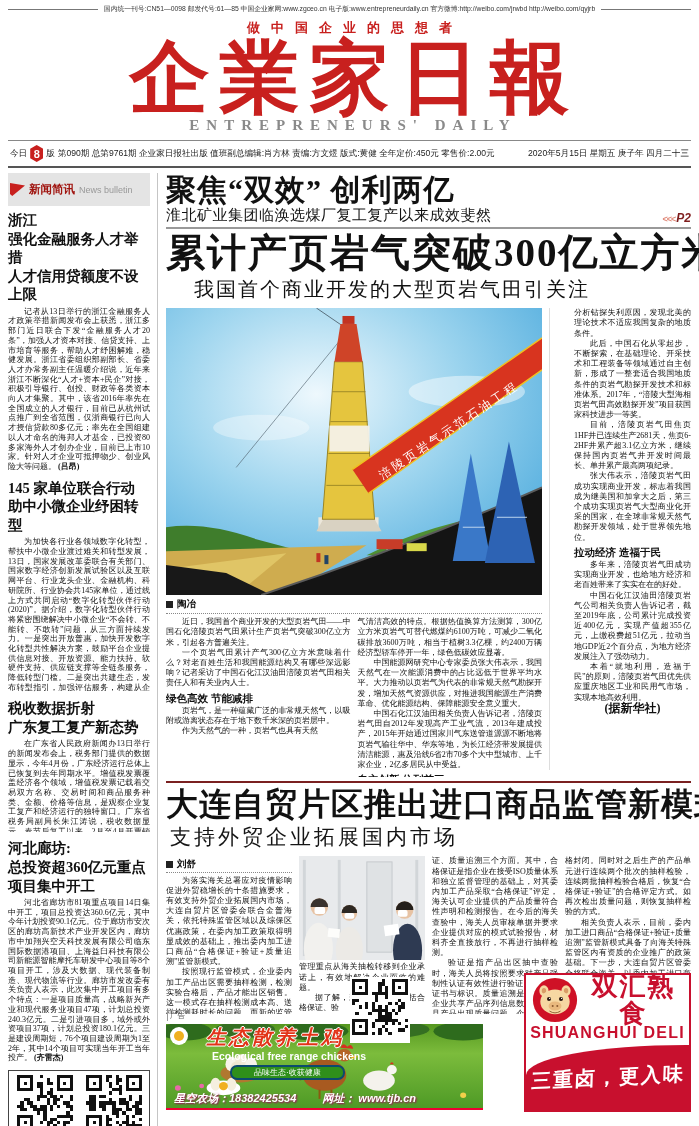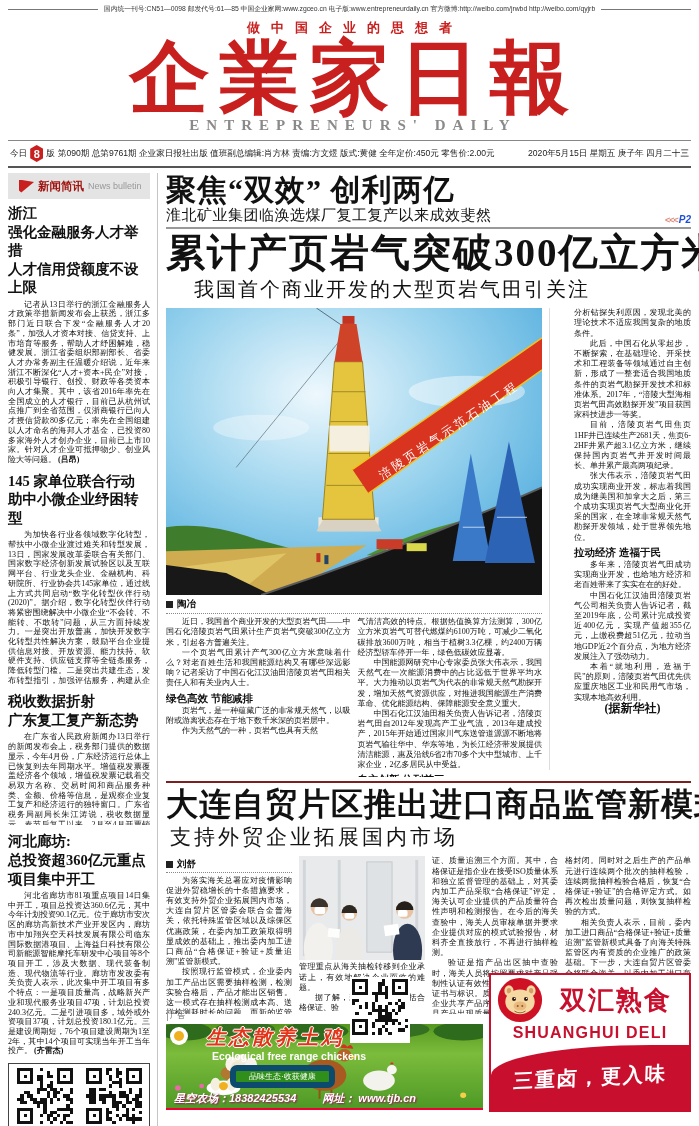--- a/index.html
+++ b/index.html
@@ -19,21 +19,21 @@
 .info-bar{margin:6px 8px 0;border-top:1px solid #888;border-bottom:2px solid #555;display:flex;
   justify-content:space-between;align-items:center;padding:4px 2px;font-size:8.6px;color:#222;
   font-family:"Liberation Sans",sans-serif;white-space:nowrap}
 .ib-left{display:flex;align-items:center;gap:3px}
 .ed-badge{display:inline-flex;align-items:center;justify-content:center;width:13px;height:17px;
   background:var(--brand-red);color:#fff;font-weight:bold;font-size:11px;
   clip-path:polygon(50% 0,100% 22%,100% 78%,50% 100%,0 78%,0 22%)}
 
 .body-wrap{display:flex;gap:8px;padding:5px 8px 0}
 .sidebar{width:150px;flex:none;border-right:1px solid #c5c5c5;padding-right:7px}
-.bulletin-bar{background:#e4e4e4;height:26px;display:flex;align-items:center;gap:4px;padding-left:11px;margin-bottom:5px}
+.bulletin-bar{background:#e4e4e4;height:33px;display:flex;align-items:center;gap:4px;padding-left:2px;margin-bottom:5px}
 .flag-icon{width:15px;height:13px;background:var(--brand-red);clip-path:polygon(0 0,100% 20%,15% 100%,0 85%);flex:none}
 .bulletin-title{font-weight:bold;font-size:11.5px;color:#a01510;font-family:"Liberation Sans",sans-serif}
 .bulletin-sub{font-size:9px;color:#999;font-family:"Liberation Sans",sans-serif}
 .sb-article{margin-bottom:7px}
 .sb-h{margin:0 0 3px;font-size:14.5px;line-height:1.28;white-space:pre-line;font-weight:bold}
 .sb-b{font-size:8px;line-height:9.7px;text-align:justify;text-indent:2em;overflow:hidden}
 .sb-article:nth-of-type(1) .sb-b{max-height:141px}
 .sb-article:nth-of-type(2) .sb-b{max-height:184px}
 .sb-article:nth-of-type(3) .sb-b{max-height:155px}
 .sb-article:nth-of-type(4) .sb-b{max-height:93px}
@@ -44,21 +44,21 @@
 .qr-item{width:64px;text-align:center}
 .qr{width:56px;height:56px;margin:0 auto}
 
 .main{flex:1;min-width:0;position:relative}
 .top-story{border-bottom:2px solid #999;padding-bottom:2px}
 .ts-head{margin:0;font-size:30px;font-weight:bold;letter-spacing:1px;line-height:1.1}
 .ts-row{display:flex;align-items:flex-end}
 .ts-dek{font-size:15px;letter-spacing:.5px}
 .page-ref{margin-left:auto;display:flex;align-items:baseline;gap:1px;font-family:"Liberation Sans",sans-serif}
 .arrows{color:#e08878;font-weight:bold;font-size:9px;letter-spacing:-1px}
-.p2{color:#1d4ed8;font-weight:bold;font-style:italic;font-size:10px}
+.p2{color:#7f1d1d;font-weight:bold;font-style:italic;font-size:12px}
 .lead-head{margin:3px 0 0;font-size:39px;font-weight:bold;letter-spacing:2px;line-height:1.08;white-space:nowrap}
 .lead-dek{font-size:20px;margin:2px 0 5px 28px;letter-spacing:2px}
 .lead-body{display:flex;gap:7px}
 .lead-left{width:376px;flex:none}
 .lead-photo{width:376px;height:287px}
 .lead-photo svg,.b-photo svg{display:block;width:100%;height:100%}
 .byline{display:flex;align-items:center;gap:4px;font-size:9.5px;font-weight:bold;border-bottom:1px dotted #888;
   padding:3px 0 2px;margin-bottom:3px;font-family:"Liberation Sans",sans-serif}
 .bysq{width:7px;height:7px;background:#222;display:inline-block;flex:none}
 .lead-cols{display:flex;gap:7px;height:160px;overflow:hidden}
@@ -77,30 +77,30 @@
 .b-photo{width:100%;height:104px;margin-bottom:2px}
 
 .ads-row{position:relative;height:95px;margin-top:3px}
 .ad-label{position:absolute;top:-7px;left:1px;font-size:7.5px;color:#666;font-family:Liberation Sans, sans-serif;
   border-left:1px solid #999;border-top:1px solid #999;padding:0 3px 0 2px}
 .chicken{position:absolute;left:0;right:208px;top:7px;bottom:2px;border-bottom:2.5px solid #e03;overflow:hidden}
 .chicken .bg{position:absolute;inset:0;width:100%;height:100%}
 .ca-title{position:absolute;left:40px;top:0;font-size:20px;font-weight:bold;color:#e23418;letter-spacing:3px;
   font-style:italic;text-shadow:-1px 0 #fff,1px 0 #fff,0 -1px #fff,0 1px #fff}
 .ca-sub{position:absolute;left:46px;top:26px;color:#fff;font-size:10.5px;font-weight:bold;font-family:"Liberation Sans",sans-serif}
-.ca-tag{position:absolute;left:64px;top:41px;background:#2f8f1a;border:6px solid #0c4a6e;color:#fff;font-size:8px;
-  padding:0 13px;border-radius:7px;font-family:"Liberation Sans",sans-serif}
+.ca-tag{position:absolute;left:64px;top:41px;background:#2f8f1a;border:2px solid #0c4a6e;color:#fff;font-size:8px;
+  padding:0 22px;border-radius:7px;font-family:"Liberation Sans",sans-serif}
 .ca-foot{position:absolute;left:8px;bottom:2px;right:4px;display:flex;gap:26px;color:#fff;font-weight:bold;
   font-style:italic;font-size:11px;text-shadow:1px 1px 2px #a06;font-family:"Liberation Sans",sans-serif}
 .ca-logo{position:absolute;left:4px;top:3px;width:18px;height:18px;border-radius:50%;background:#fff;
   display:flex;align-items:center;justify-content:center}
 .ca-logo i{width:10px;height:10px;border-radius:50%;background:#f0b020;display:block}
 .qr-float{position:absolute;left:184px;top:-40px;width:60px;height:66px;background:#fff;padding:2px}
 .qr-float .qr{width:56px;height:56px}
-.shuanghui{position:absolute;right:0;width:202px;top:-44px;bottom:0;background:#fff;border:2px solid var(--ad-red);
+.shuanghui{position:absolute;right:0;width:167px;top:-44px;bottom:0;background:#fff;border:2px solid var(--ad-red);
   display:flex;flex-direction:column}
 .sh-top{display:flex;align-items:center;gap:6px;padding:2px 6px 0;height:48px}
 .pig{width:46px;height:46px;flex:none}
 .sh-txt{flex:1;text-align:center}
 .sh-title{font-size:26px;font-weight:bold;color:var(--ad-red);letter-spacing:2px;line-height:1.05}
 .sh-sub{text-align:center;font-size:16px;font-weight:bold;color:var(--ad-red);letter-spacing:1.2px;
   font-family:"Liberation Sans",sans-serif;line-height:1.2}
 .sh-band{flex:1;background:var(--ad-red);border-top-left-radius:160px 30px;margin-top:3px;display:flex;
   align-items:center;justify-content:center}
 .sh-slogan{color:#fff;font-size:20px;font-weight:bold;letter-spacing:2px;transform:rotate(-3deg) skewX(-5deg)}

